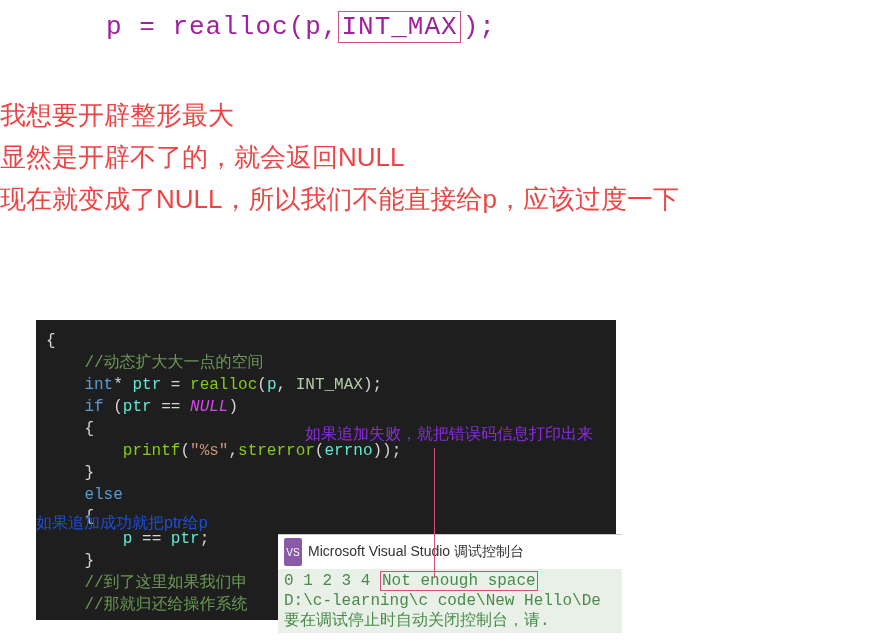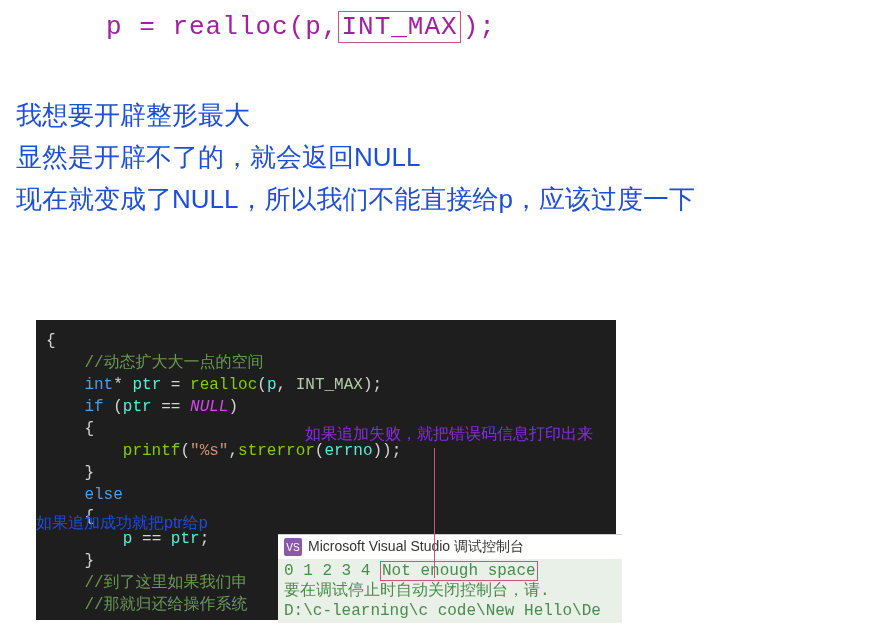--- a/index.html
+++ b/index.html
@@ -17,23 +17,22 @@
       font-size: 26px;
       color: #a020a0;
       letter-spacing: 1px;
     }
     .code-line-top .box {
       border: 1px solid #d05080;
       padding: 0 2px;
       margin-right: 2px;
     }
     .explain-block {
-      padding-left: 16px;
       margin-top: 52px;
-      color: #1d4ed8;
+      color: #ef4444;
       font-size: 26px;
       line-height: 42px;
     }
     .explain-block .line { display: block; }
     .editor-area {
       position: absolute;
       left: 36px;
       top: 320px;
       width: 580px;
       height: 300px;
@@ -98,21 +97,21 @@
     .console-title {
       background: #ffffff;
       padding: 3px 6px;
       color: #333;
       display: flex;
       align-items: center;
       gap: 6px;
     }
     .vs-icon {
       width: 18px;
-      height: 18px;
+      height: 28px;
       background: #8a5aa8;
       color: #fff;
       font-size: 10px;
       display: inline-flex;
       align-items: center;
       justify-content: center;
       border-radius: 2px;
     }
     .console-body {
       background: #e8f0e8;
@@ -168,17 +167,17 @@
 <div class="purple-annot">如果追加失败，就把错误码信息打印出来</div>
 <div class="arrow-line"></div>
 
 <div class="console-overlay">
   <div class="console-title">
     <span class="vs-icon">VS</span>
     <span>Microsoft Visual Studio 调试控制台</span>
   </div>
   <div class="console-body">
     <div class="console-line"><span>0 1 2 3 4 </span><span class="enough-box">Not enough space</span></div>
+    <div class="console-line">D:\c-learning\c code\New Hello\De</div>
     <div class="console-line">要在调试停止时自动关闭控制台，请.</div>
-    <div class="console-line">D:\c-learning\c code\New Hello\De</div>
   </div>
 </div>
 <div class="spot">、</div>
 
 </body></html>

